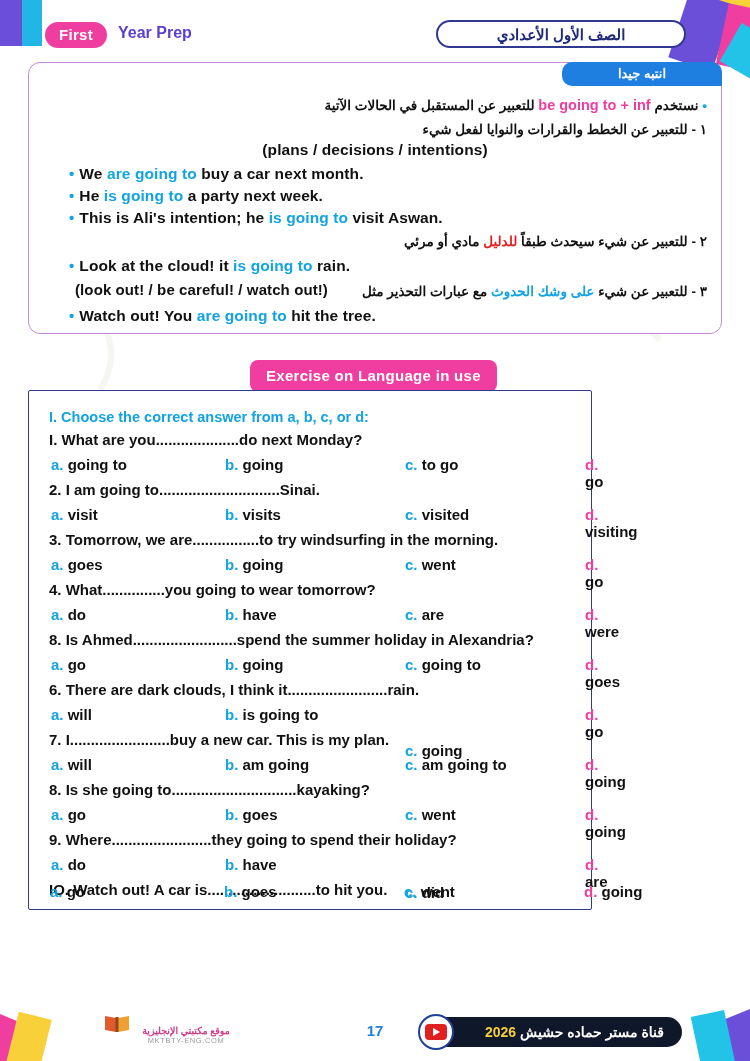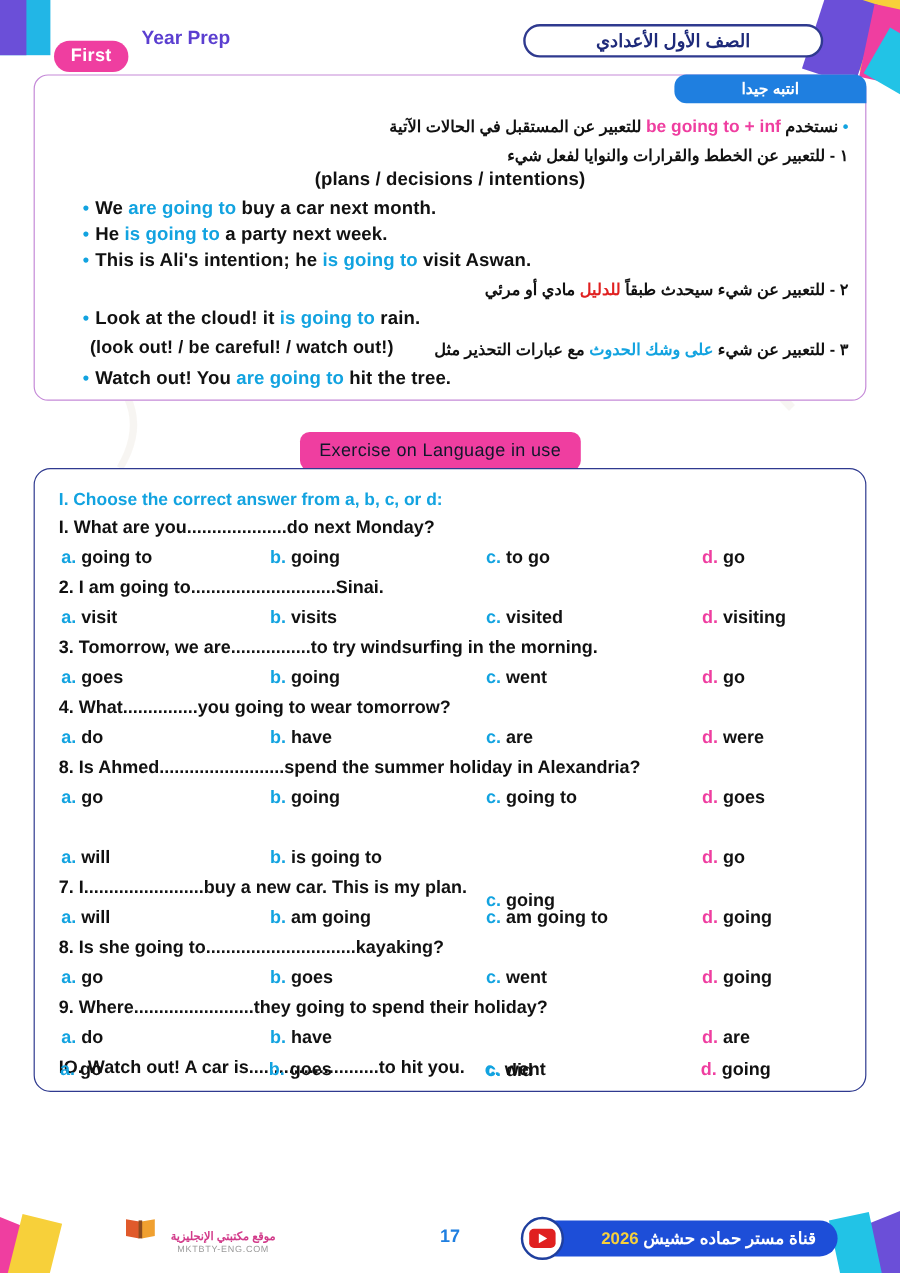--- a/index.html
+++ b/index.html
@@ -34,21 +34,21 @@
   
   .watermark { position:absolute; inset:0; pointer-events:none; opacity:.13; }
 
   
   .header {
     position:absolute; top:22px; left:42px; right:64px; height:30px;
   }
   .badge-first {
     position:absolute; left:3px; top:0;
     background:#ef3ea0; color:#fff; font-weight:bold; font-size:15px;
-    border-radius:14px; padding:4px 14px 5px; letter-spacing:.3px;margin-top:12px;
+    border-radius:14px; padding:4px 14px 5px; letter-spacing:.3px;
   }
   .badge-year {
     position:absolute; left:76px; top:2px;
     color:#5b3fd0; font-weight:bold; font-size:16px;
   }
   .header-ar-wrap {
     position:absolute; right:0; top:-2px;
     width:250px; height:28px;
     border:2px solid #2f3a8f; border-radius:14px;
     background:#fff;
@@ -82,51 +82,51 @@
 
   .eng {
     font-size:15.5px; font-weight:bold; color:#111;
     letter-spacing:.1px;
   }
   .bullet-dot { color:#12a3e0; font-size:15px; margin-right:5px; }
 
   
   .ex-title {
     position:absolute; left:250px; top:360px;
-    background:#ef3ea0; color:#0f172a; font-weight:normal; font-size:15px;
+    background:#ef3ea0; color:#ffffff; font-weight:bold; font-size:15px;
     border-radius:8px; padding:7px 16px 8px;
     letter-spacing:.3px;
   }
 
   
   .ex-box {
-    position:absolute; left:28px; top:390px; width:694px; height:520px;
-    border:1.5px solid #2f3a8f; border-radius:14px; background:#fff;
+    position:absolute; left:28px; top:390px; width:564px; height:520px;
+    border:1.5px solid #2f3a8f; border-radius:2px; background:#fff;
   }
   .q-head {
     position:absolute; left:20px; top:18px;
     color:#12a3e0; font-weight:bold; font-size:14.5px;
   }
   .q-stem {
     color:#111; font-weight:bold; font-size:15px;
   }
   .opt {
     position:absolute; font-weight:bold; font-size:15px; color:#111;
   }
   .opt .lbl { color:#12a3e0; }
   .opt.d .lbl { color:#ef3ea0; }
 
   
   .footer-page {
     position:absolute; left:0; right:0; bottom:22px; text-align:center;
     color:#1f7fe0; font-weight:bold; font-size:15px;
   }
   .footer-right {
-    position:absolute; right:52px; bottom:14px;
-    width:250px; height:30px; background:#1d4ed8; border-radius:16px;
+    position:absolute; right:68px; bottom:14px;
+    width:250px; height:30px; background:#0f172a; border-radius:16px;
     color:#fff; direction:rtl; font-weight:bold; font-size:14px;
     line-height:30px; padding-right:18px;
   }
   .footer-right .yr { color:#f7d03a; }
   .yt-circle {
     position:absolute; left:-14px; top:-3px; width:36px; height:36px;
     border-radius:50%; background:#fff; border:2px solid #1f3f9e;
     display:flex; align-items:center; justify-content:center;
   }
   .yt-inner {
@@ -255,20 +255,21 @@
   <div class="opt" style="left:196px; top:215px;"><span class="lbl">b.</span> <span>have</span></div>
   <div class="opt" style="left:376px; top:215px;"><span class="lbl">c.</span> <span>are</span></div>
   <div class="opt d" style="left:556px; top:215px;"><span class="lbl">d.</span> <span>were</span></div>
 
   <div class="opt q-stem" style="left:20px; top:240px;">8. Is Ahmed.........................spend the summer holiday in Alexandria?</div>
   <div class="opt" style="left:22px; top:265px;"><span class="lbl">a.</span> <span>go</span></div>
   <div class="opt" style="left:196px; top:265px;"><span class="lbl">b.</span> <span>going</span></div>
   <div class="opt" style="left:376px; top:265px;"><span class="lbl">c.</span> <span>going to</span></div>
   <div class="opt d" style="left:556px; top:265px;"><span class="lbl">d.</span> <span>goes</span></div>
 
+  <div class="opt q-stem" style="left:20px; top:290px;">6. There are dark clouds, I think it........................rain.</div>
   <div class="opt" style="left:22px; top:315px;"><span class="lbl">a.</span> <span>will</span></div>
   <div class="opt" style="left:196px; top:315px;"><span class="lbl">b.</span> <span>is going to</span></div>
   <div class="opt" style="left:376px; top:315px;margin-top:36px;"><span class="lbl">c.</span> <span>going</span></div>
   <div class="opt d" style="left:556px; top:315px;"><span class="lbl">d.</span> <span>go</span></div>
 
   <div class="opt q-stem" style="left:20px; top:340px;">7. I........................buy a new car. This is my plan.</div>
   <div class="opt" style="left:22px; top:365px;"><span class="lbl">a.</span> <span>will</span></div>
   <div class="opt" style="left:196px; top:365px;"><span class="lbl">b.</span> <span>am going</span></div>
   <div class="opt" style="left:376px; top:365px;text-align:right;"><span class="lbl">c.</span> <span>am going to</span></div>
   <div class="opt d" style="left:556px; top:365px;"><span class="lbl">d.</span> <span>going</span></div>

